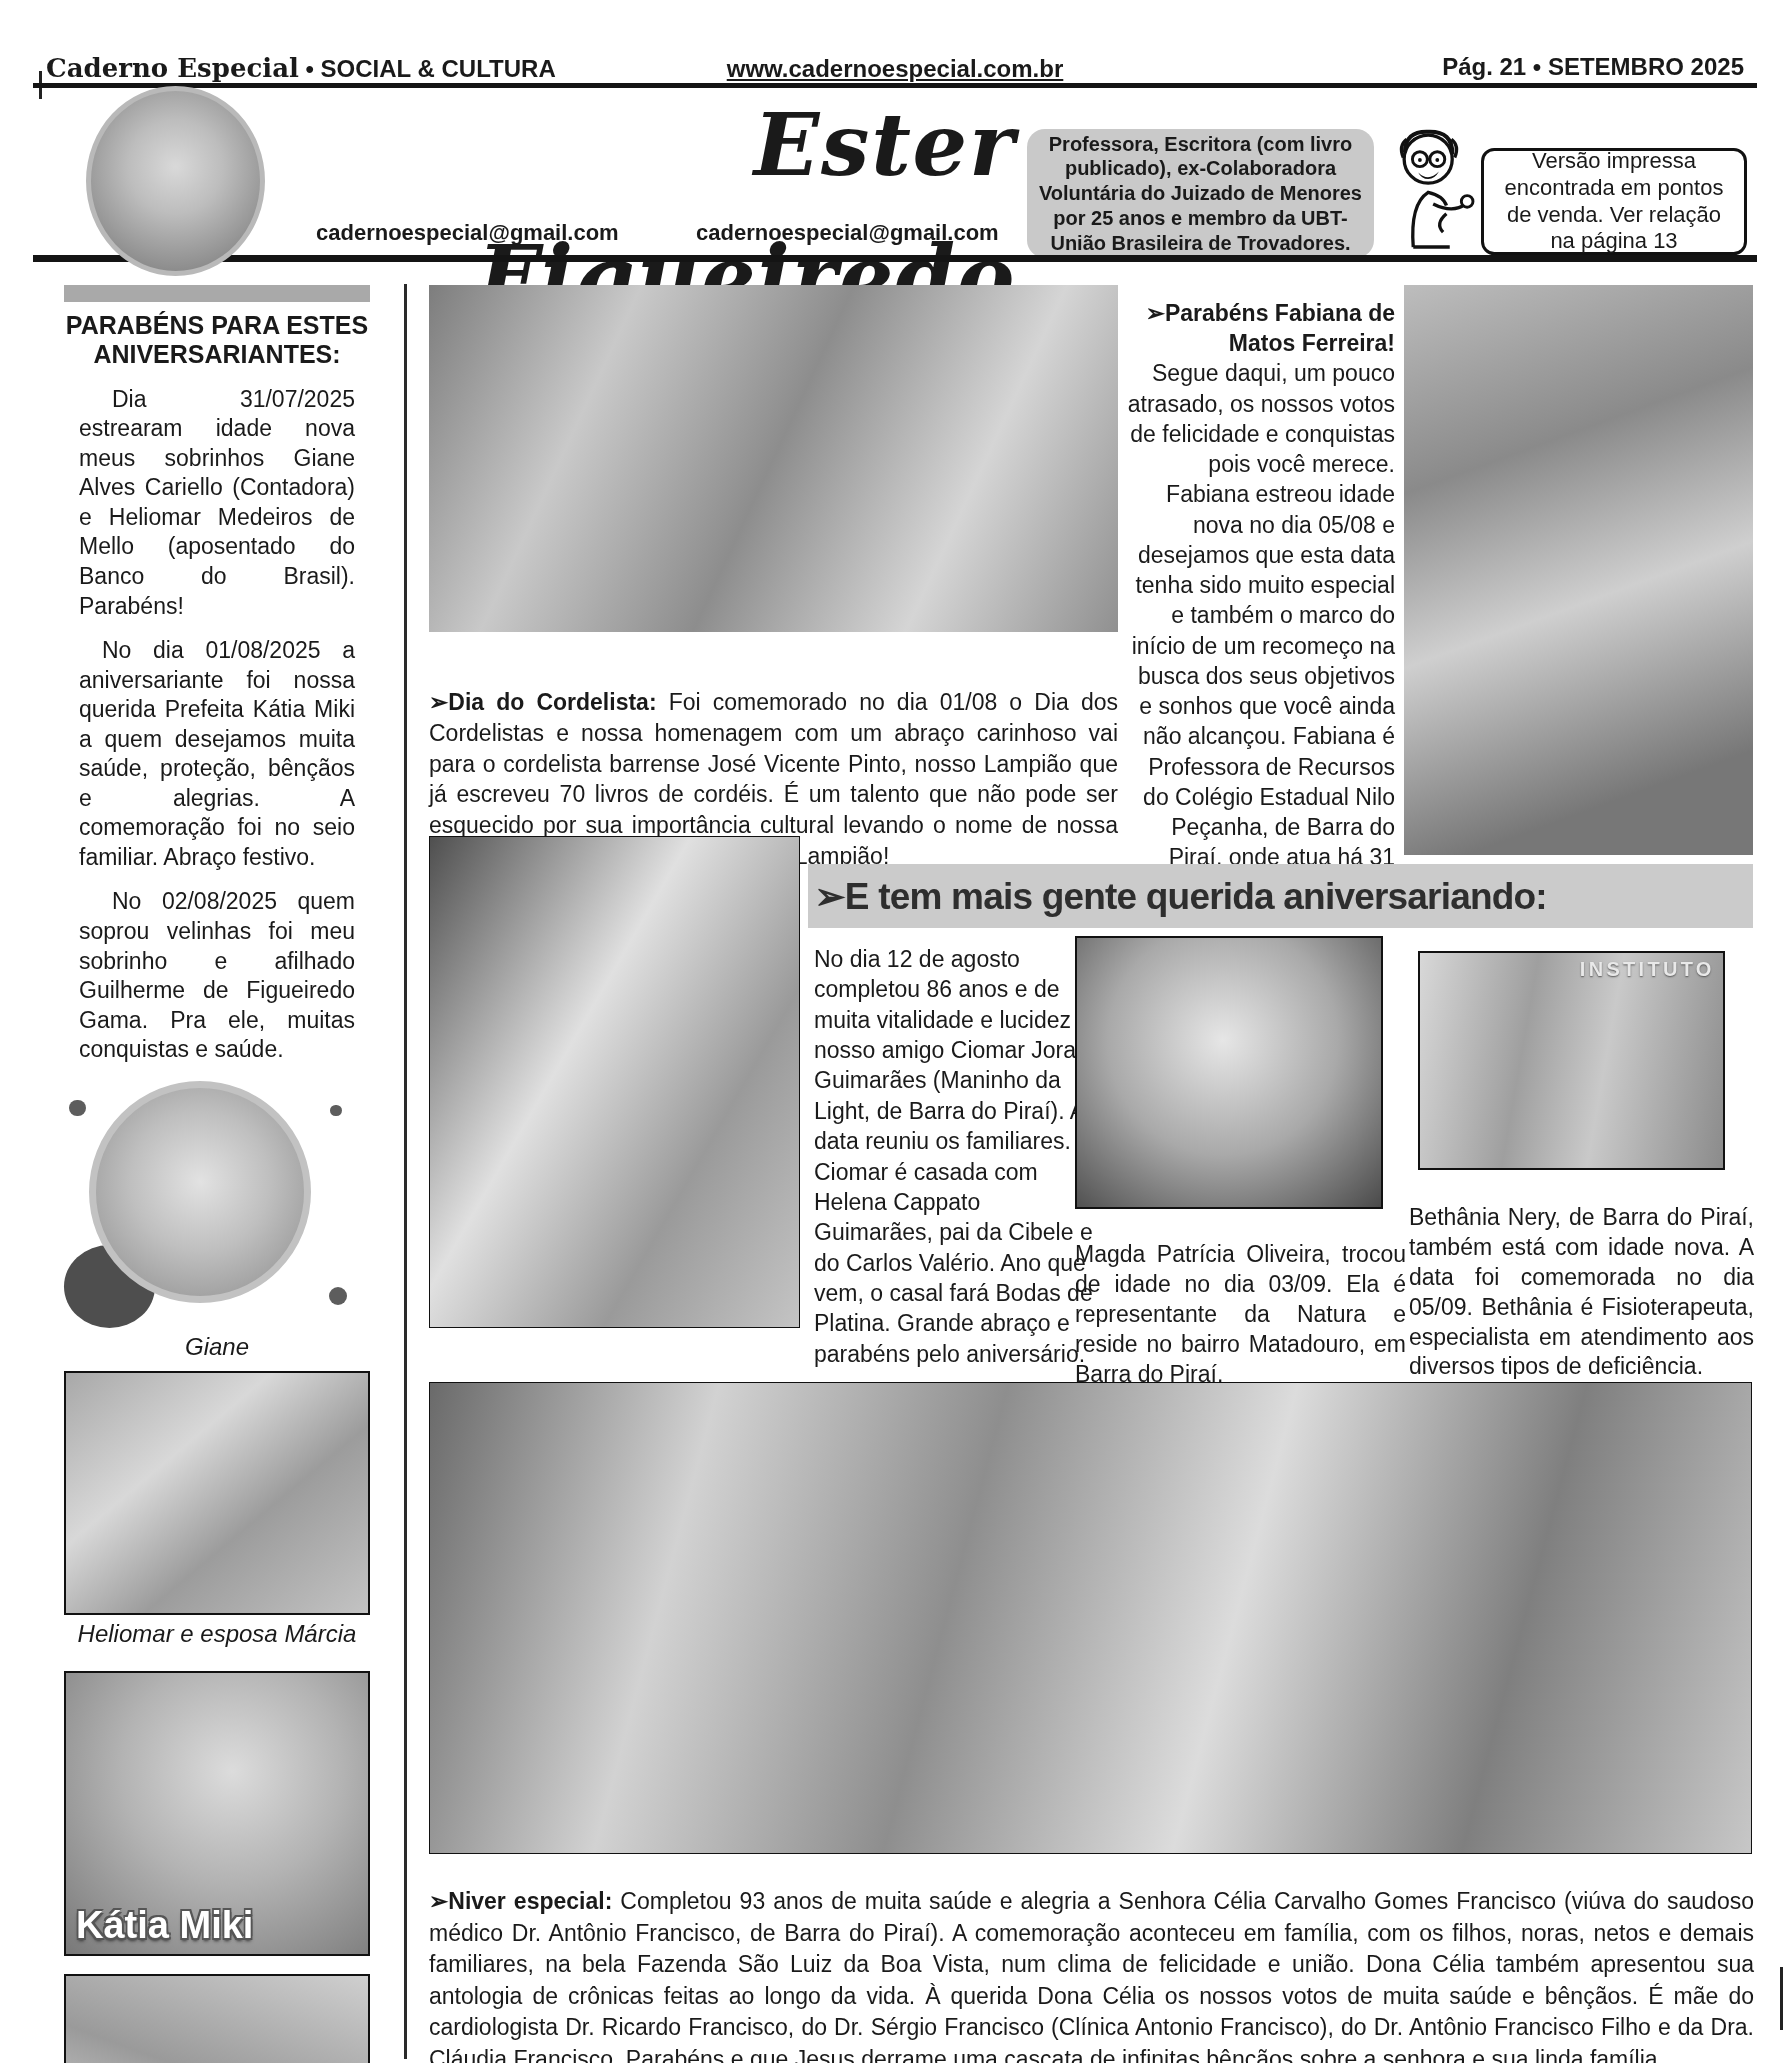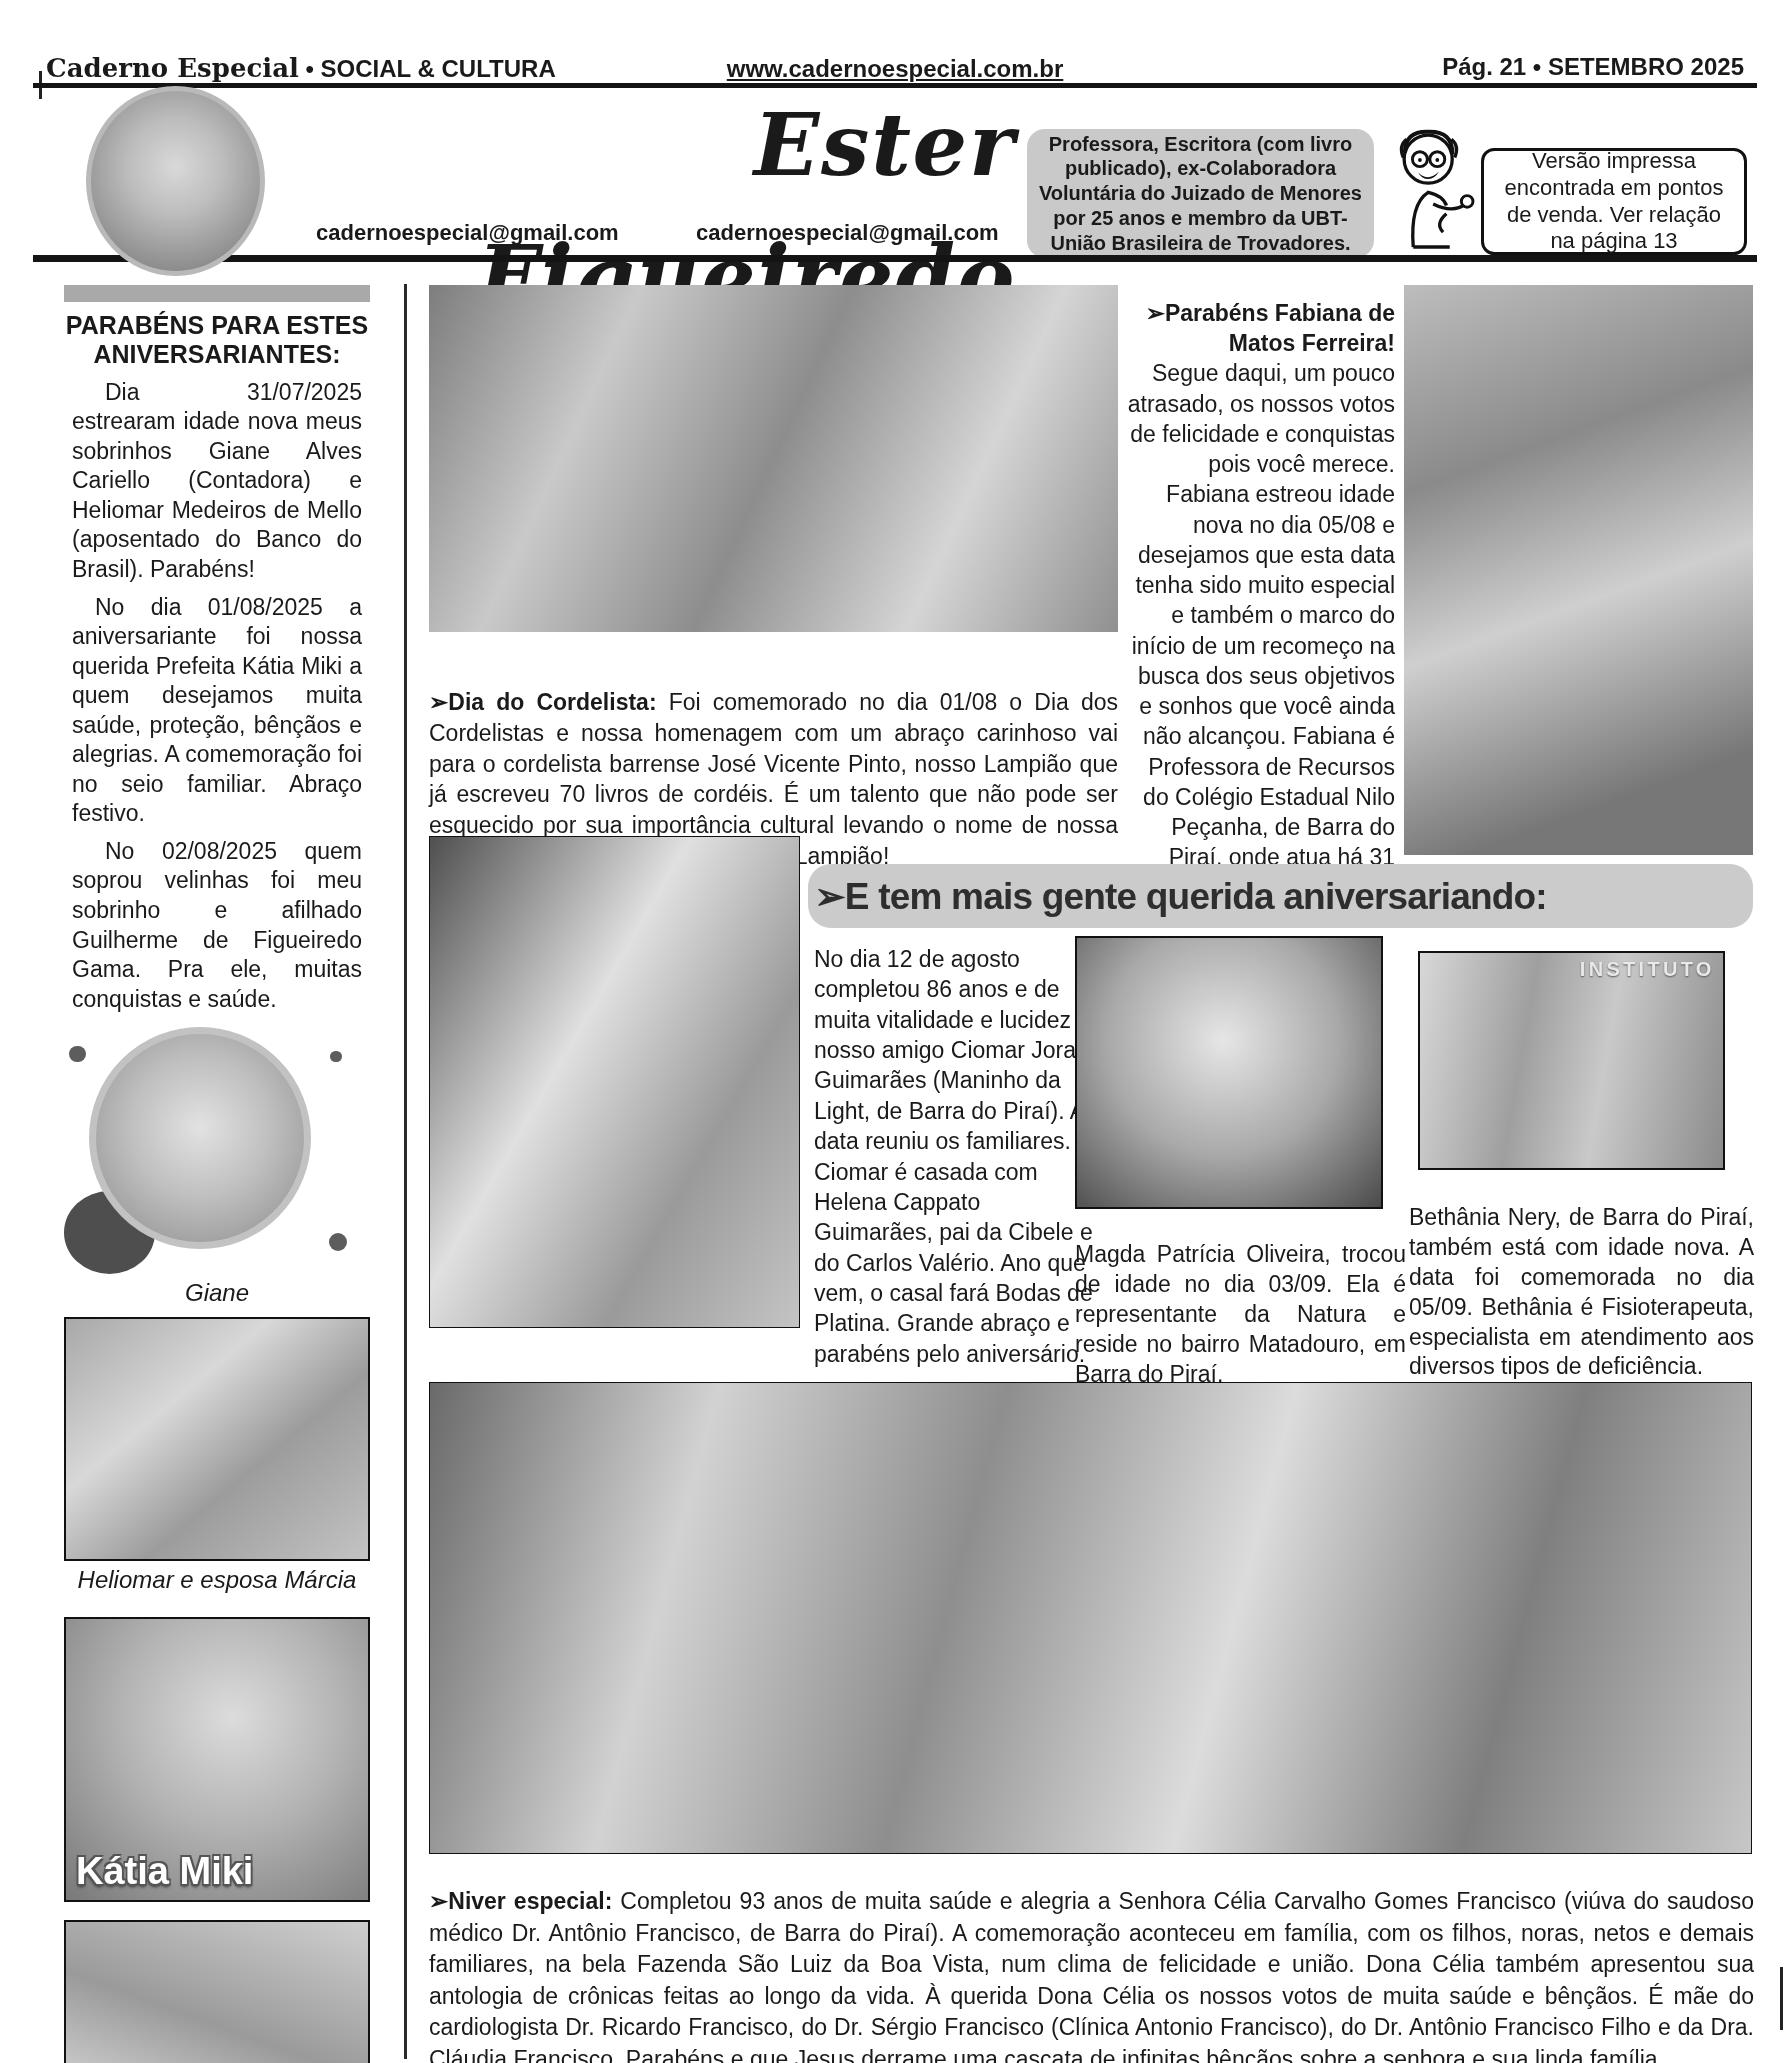--- a/index.html
+++ b/index.html
@@ -32,21 +32,21 @@
       font-size:22px;line-height:1.22;padding:1.7px 8.3px;box-sizing:border-box;background:#fff;}
   .mast-rule{position:absolute;left:33px;top:255px;width:1724px;height:7.4px;background:#141414;z-index:4;}
 
   
   .vdiv{position:absolute;left:404px;top:284px;width:2.5px;height:1775px;background:#2a2a2a;}
 
   
   .leftcol{position:absolute;left:64px;top:285px;width:306px;}
   .graybar{height:17.4px;background:#a9a9a9;margin-bottom:8.3px;}
   .lc-head{font-size:25px;font-weight:bold;text-align:center;line-height:1.18;margin:1.7px 0 5px 0;}
-  .lc-p{font-size:23px;line-height:1.285;text-align:justify;margin:8px;text-indent:33px;}
+  .lc-p{font-size:23px;line-height:1.285;text-align:justify;margin:15px;text-indent:33px;}
   .lc-p.noindent{text-indent:23px;}
 
   .ph{background:linear-gradient(140deg,#a8a8a8 0%,#d8d8d8 35%,#9c9c9c 62%,#c3c3c3 100%);}
   .ph2{background:linear-gradient(200deg,#cfcfcf 0%,#9a9a9a 40%,#d2d2d2 70%,#888 100%);}
   .ph3{background:radial-gradient(circle at 55% 35%,#dcdcdc 0%,#b3b3b3 45%,#787878 100%);}
 
   .giane-wrap{position:relative;height:248px;margin-top:11.6px;}
   .giane-circle{position:absolute;left:25px;top:1.7px;width:222px;height:222px;border-radius:50%;
       border:7.4px solid #c2c2c2;box-sizing:border-box;
       background:radial-gradient(circle at 50% 45%,#e2e2e2 0%,#bfbfbf 45%,#8a8a8a 100%);z-index:2;}
@@ -74,21 +74,21 @@
 
   .fab-text{position:absolute;left:1122px;top:298px;width:273px;font-size:23px;line-height:1.315;text-align:right;}
   .fab-head{font-weight:bold;}
   .fab-photo{left:1404px;top:285px;width:349px;height:570px;
       background:linear-gradient(160deg,#bdbdbd 0%,#8a8a8a 30%,#cfcfcf 55%,#777 85%);}
 
   .couple-photo{left:429px;top:836px;width:371px;height:492px;
       background:linear-gradient(120deg,#4f4f4f 0%,#e0e0e0 40%,#9a9a9a 70%,#c4c4c4 100%);}
   .secbar{position:absolute;left:808px;top:864px;width:945px;height:64px;background:#cbcbcb;
       display:flex;align-items:center;font-size:37px;font-weight:bold;letter-spacing:-0.8px;
-      padding-left:6.6px;box-sizing:border-box;color:#2e2e2e;border-radius:23px;}
+      padding-left:6.6px;box-sizing:border-box;color:#2e2e2e;}
   .ciomar{position:absolute;left:814px;top:944px;width:281px;font-size:23px;line-height:1.32;text-align:left;}
 
   .magda-photo{left:1075px;top:936px;width:308px;height:273px;
       background:radial-gradient(circle at 48% 38%,#e6e6e6 0%,#a9a9a9 50%,#4a4a4a 100%);}
   .magda-cap{position:absolute;left:1075px;top:1217px;width:331px;font-size:23px;line-height:1.3;text-align:justify;}
 
   .beth-photo{left:1418px;top:951px;width:307px;height:219px;
       background:linear-gradient(100deg,#d8d8d8 0%,#9f9f9f 35%,#c9c9c9 60%,#8b8b8b 100%);}
   .beth-label{position:absolute;right:8.3px;top:5px;font-size:20px;font-weight:bold;color:#e9e9e9;
       letter-spacing:3.3px;text-shadow:0 0.8px 1.7px #555;}

